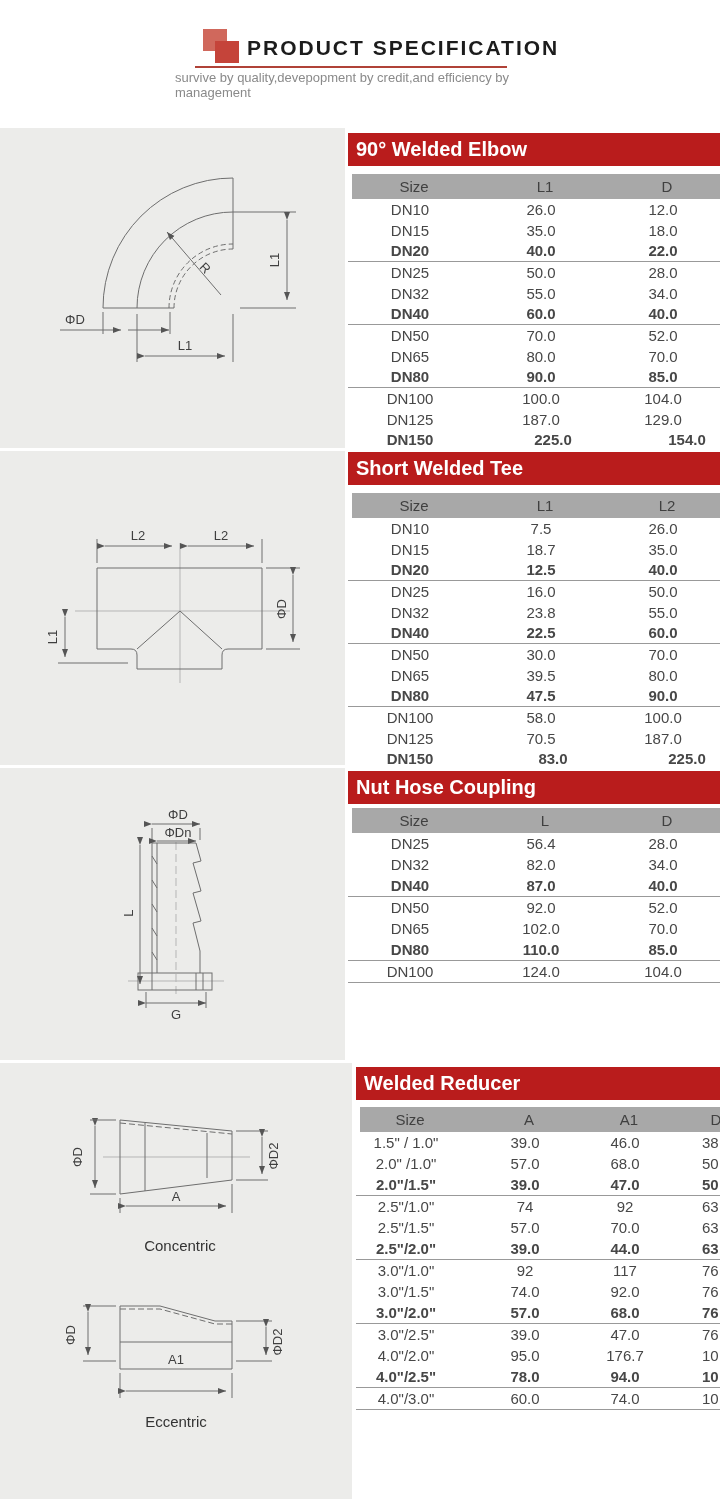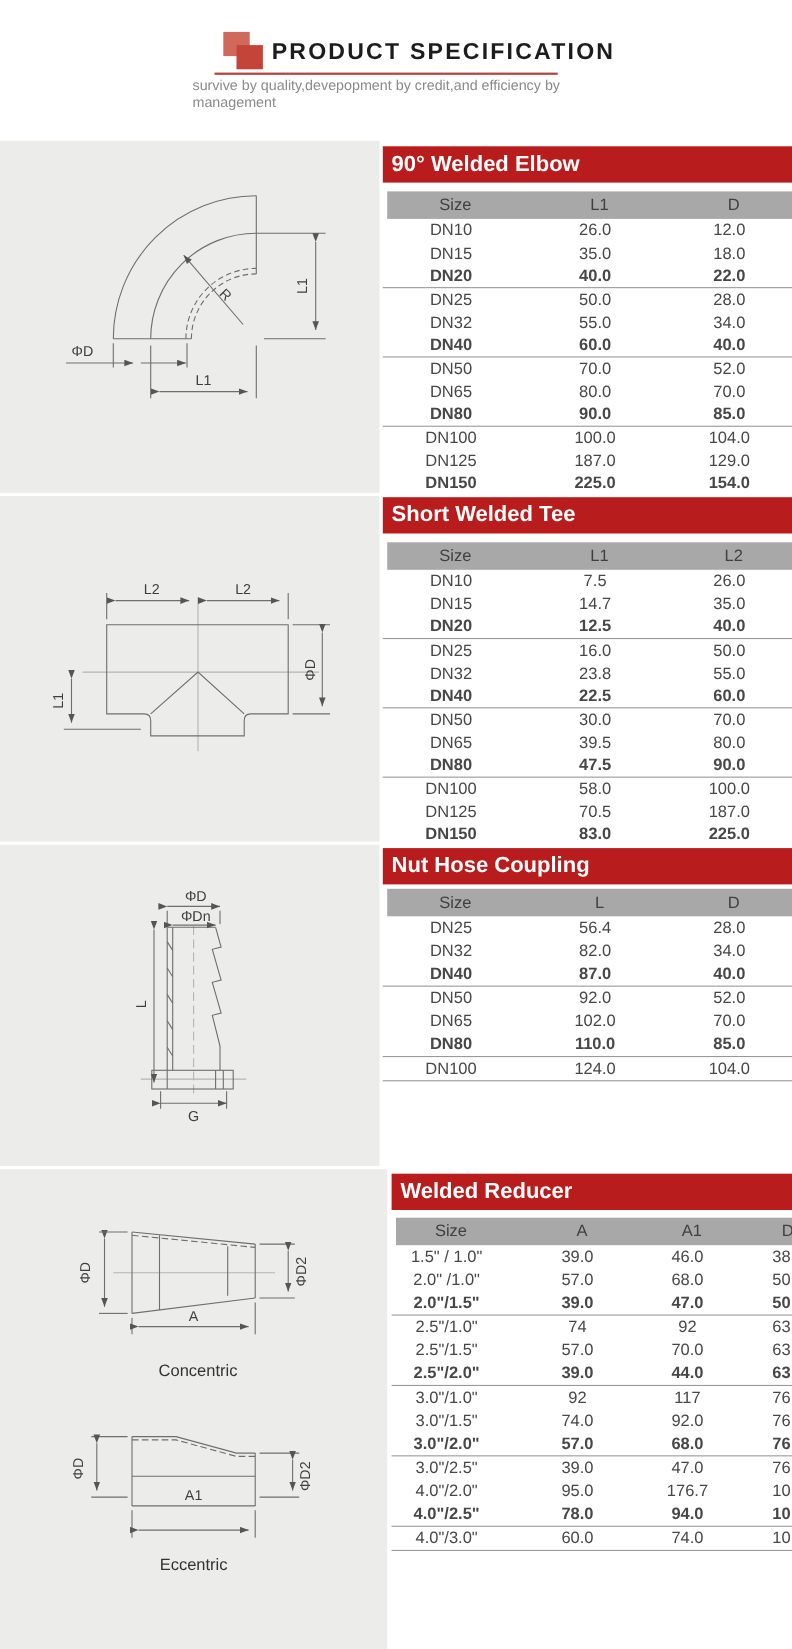--- a/index.html
+++ b/index.html
@@ -25,21 +25,21 @@
       margin-left:4px;font-size:15px;}
   .trow{display:grid;height:20.7px;align-items:center;}
   .rh21 .trow{height:21px;}
   .cols3 .thead,.cols3 .trow{grid-template-columns:124px 138px 106px;}
   .cols4 .thead,.cols4 .trow{grid-template-columns:100px 138px 62px 112px;}
   .cell{text-align:center;font-size:15px;color:#474747;white-space:nowrap;}
   .thead .cell{color:#404040;}
   .cols4 .trow .cell:nth-child(4){text-align:left;padding-left:46px;}
   .trow.group-end{border-bottom:1px solid #999;font-weight:bold;}
   .table.bot .tbody .trow:last-child{border-bottom:1px solid #999;}
-  .table.nobot .tbody .trow:last-child{border-bottom:none;}
+  .table.nobot .tbody .trow:last-child{border-bottom:none;gap:12px;}
   
   svg{display:block;}
   .dln{stroke:#6e6e6e;stroke-width:1;fill:none;}
   .cln{stroke:#b5b5b5;stroke-width:1;fill:none;}
   .dl{font-size:13px;fill:#3f3f3f;text-anchor:middle;font-family:"Liberation Sans",sans-serif;}
   .cap{font-size:15px;fill:#333;text-anchor:middle;font-family:"Liberation Sans",sans-serif;}
 </style>
 </head>
 <body>
 
@@ -198,21 +198,21 @@
           <div class="cell">L2</div>
         </div>
       <div class="tbody">
           <div class="trow">
             <div class="cell">DN10</div>
             <div class="cell">7.5</div>
             <div class="cell">26.0</div>
           </div>
           <div class="trow">
             <div class="cell">DN15</div>
-            <div class="cell">14.7</div>
+            <div class="cell">18.7</div>
             <div class="cell">35.0</div>
           </div>
           <div class="trow group-end">
             <div class="cell">DN20</div>
             <div class="cell">12.5</div>
             <div class="cell">40.0</div>
           </div>
           <div class="trow">
             <div class="cell">DN25</div>
             <div class="cell">16.0</div>

